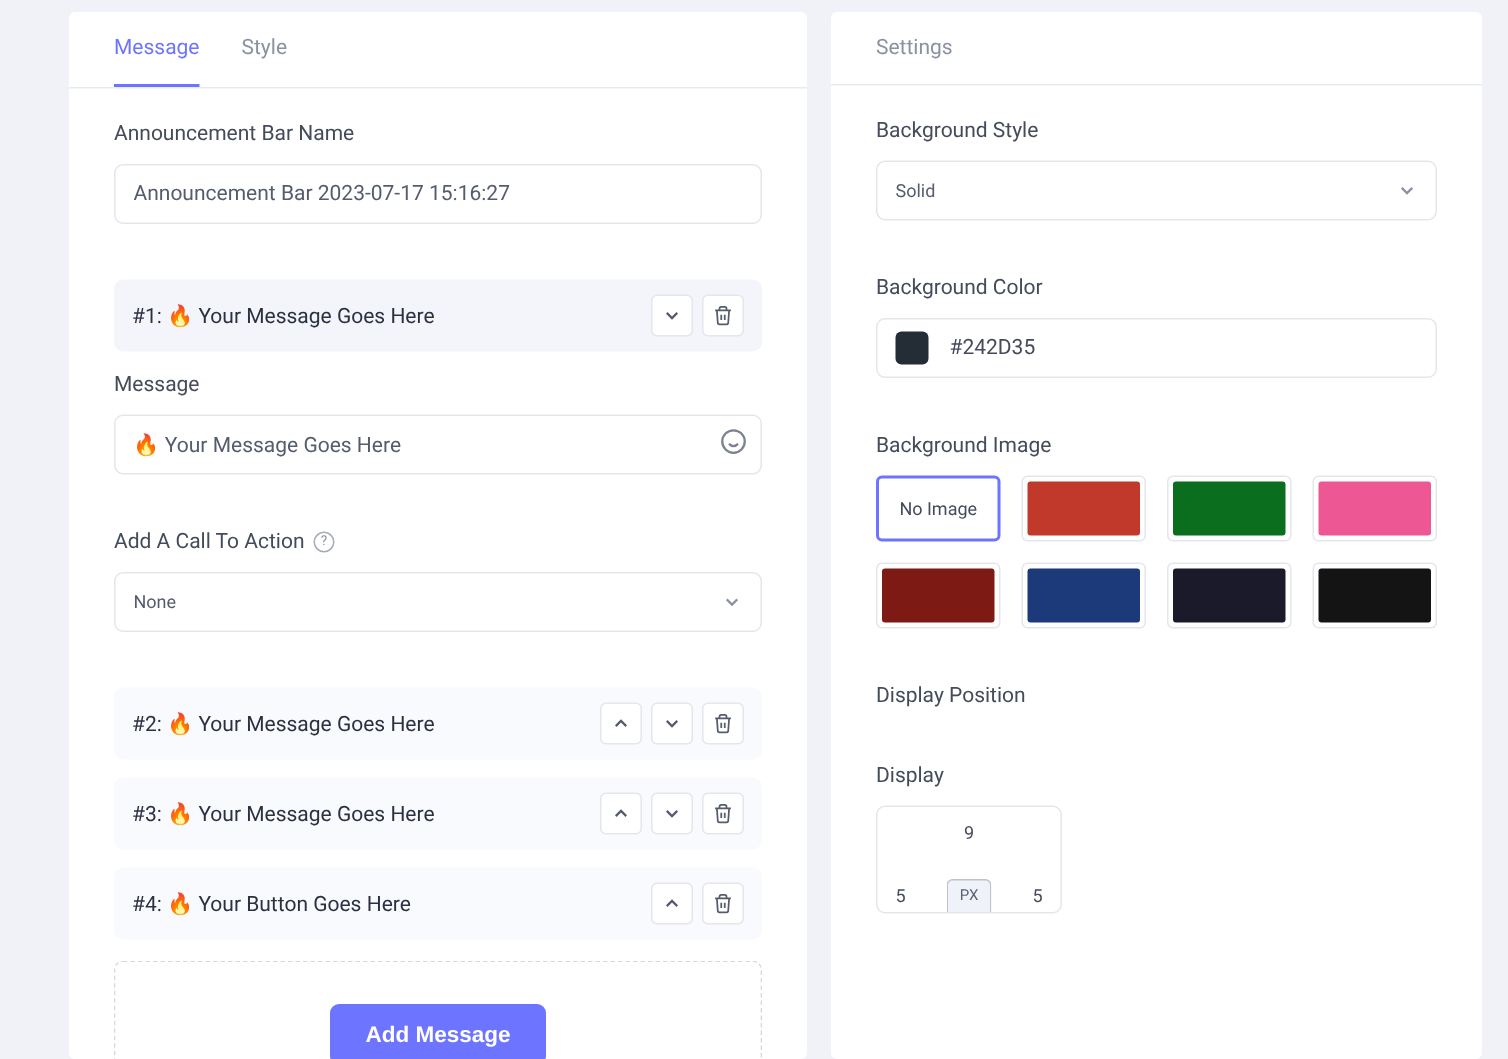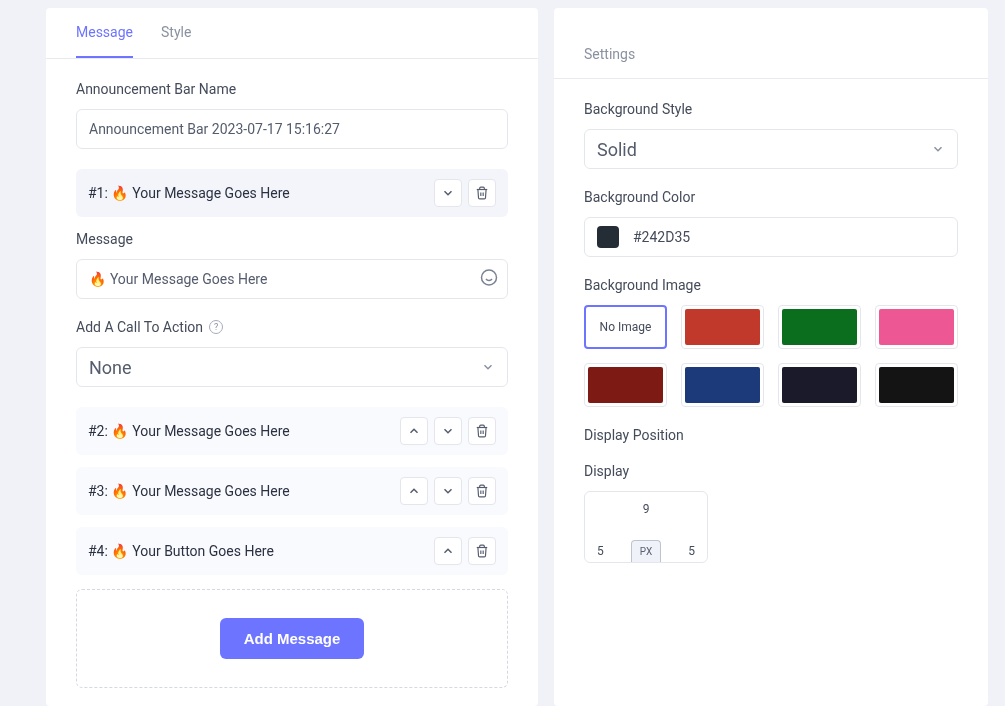--- a/index.html
+++ b/index.html
@@ -71,21 +71,21 @@
       width: 100%;
       height: 40px;
       border: 1px solid #e4e6ec;
       border-radius: 6px;
       padding: 0 12px;
       font-size: 14px;
       color: #555c6d;
       font-family: inherit;
     }
     .text-input::placeholder { color: #666f80; }
-    .section { margin-bottom: 20px; }
+    .section { margin-bottom: 37px; }
 
     .msg-row {
       background: #f3f5fa;
       border-radius: 6px;
       padding: 10px 12px;
       display: flex;
       align-items: center;
       margin-bottom: 12px;
     }
     .msg-row.faded { background: #f9fafe; }
@@ -122,21 +122,21 @@
 
     .select {
       width: 100%;
       height: 40px;
       border: 1px solid #e4e6ec;
       border-radius: 6px;
       padding: 0 12px;
       display: flex;
       align-items: center;
       justify-content: space-between;
-      font-size: 18px;
+      font-size: 12px;
       color: #555c6d;
       cursor: pointer;
       background: #fff;
     }
     .select .chev { color: #8a91a0; }
 
     .add-panel {
       border: 1px dashed #d5d8e2;
       border-radius: 6px;
       padding: 28px;
@@ -153,21 +153,20 @@
       border-radius: 6px;
       padding: 12px 24px;
       cursor: pointer;
     }
 
     .settings-header {
       padding: 16px 30px;
       font-size: 14px;
       color: #8a91a0;
       border-bottom: 1px solid #e8eaef;
-      margin-top: 22px;
     }
 
     .color-row {
       display: flex;
       align-items: center;
       height: 40px;
       border: 1px solid #e4e6ec;
       border-radius: 6px;
       padding: 0 12px;
       gap: 14px;

